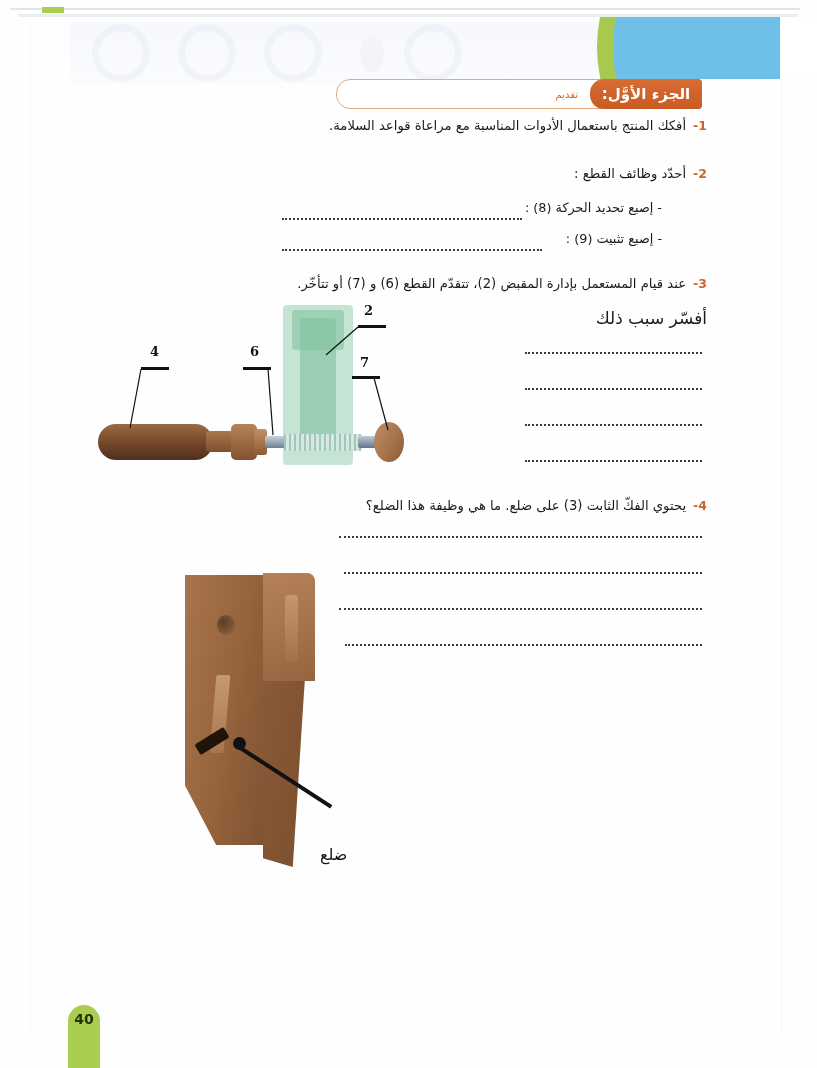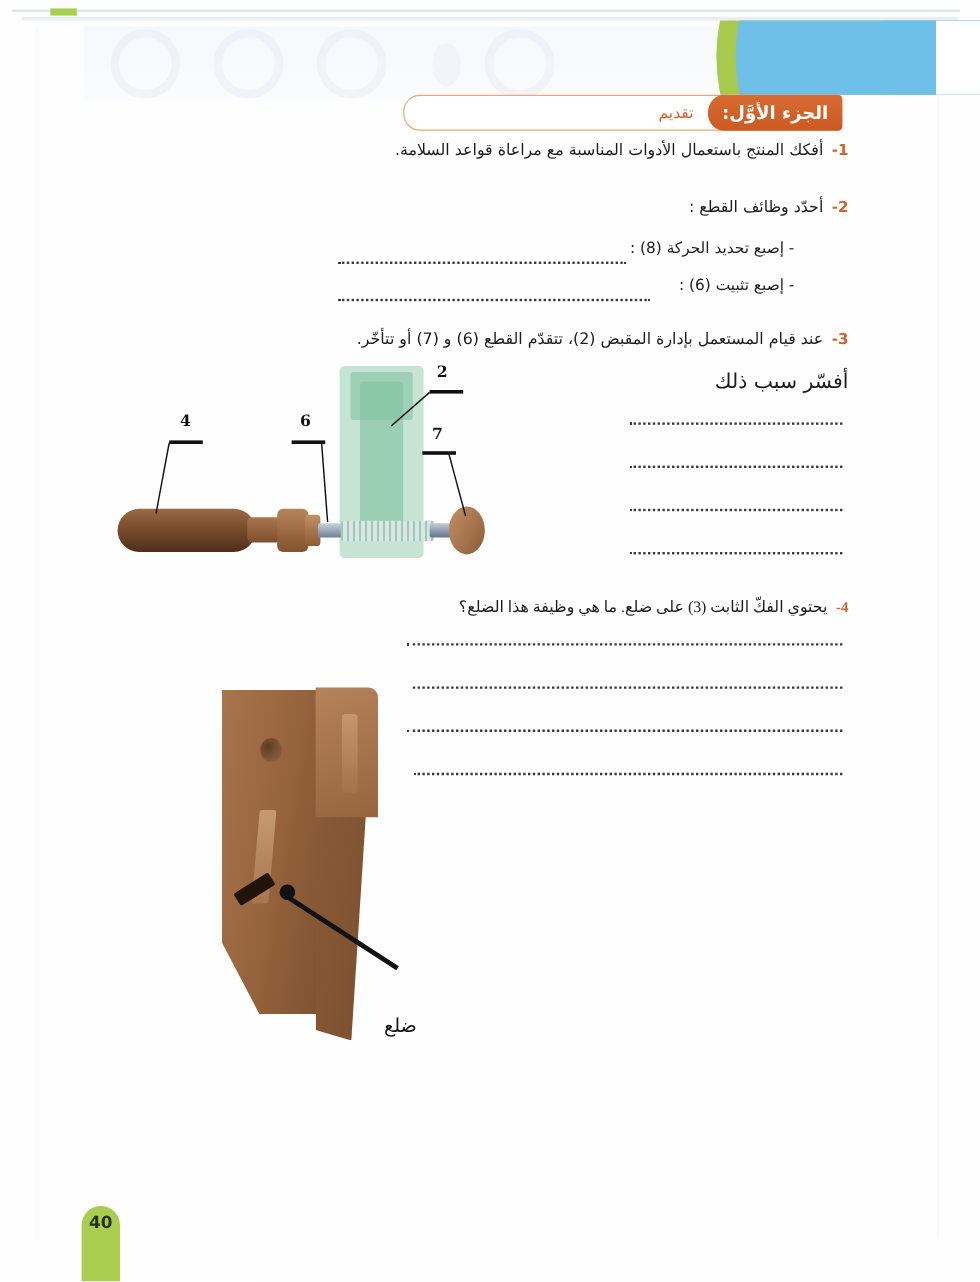--- a/index.html
+++ b/index.html
@@ -91,21 +91,21 @@
     border-radius: 14px 4px 4px 14px;
     display: flex; align-items: center; justify-content: center;
   }
   .banner-chip span {
     color: #ffffff; font-size: 15px; font-weight: bold;
     font-family: "DejaVu Sans", sans-serif;
   }
   .banner-sub {
     position: absolute; right: 124px; top: 0; height: 30px;
     display: flex; align-items: center;
-    color: #d2622a; font-size: 13px;
+    color: #d2622a; font-size: 10px;
     font-family: "DejaVu Sans", sans-serif;
   }
 
   
   .q {
     position: absolute;
     direction: rtl;
     text-align: right;
     font-family: "DejaVu Sans", sans-serif;
     font-size: 13.2px;
@@ -319,21 +319,21 @@
     <span class="num">1-</span><span>أفكك المنتج باستعمال الأدوات المناسبة مع مراعاة قواعد السلامة.</span>
   </div>
 
   <div class="q" style="right:110px; top:164px;">
     <span class="num">2-</span><span>أحدّد وظائف القطع :</span>
   </div>
 
   <div class="sub" style="right:155px; top:200px;">- إصبع تحديد الحركة  (8)  :</div>
   <div class="dots" style="left:282px; top:218px; width:240px;"></div>
 
-  <div class="sub" style="right:155px; top:231px;">- إصبع تثبيت (6)  :</div>
+  <div class="sub" style="right:155px; top:231px;">- إصبع تثبيت (9)  :</div>
   <div class="dots" style="left:282px; top:249px; width:260px;"></div>
 
   <div class="q" style="right:110px; top:274px;">
     <span class="num">3-</span><span>عند قيام المستعمل بإدارة المقبض (2)، تتقدّم القطع (6) و (7) أو تتأخّر.</span>
   </div>
 
   <div class="q" style="right:110px; top:306px; font-size:17px;">أفسّر سبب ذلك</div>
 
   <div class="dots" style="left:525px; top:352px; width:177px;"></div>
   <div class="dots" style="left:525px; top:388px; width:177px;"></div>
@@ -366,21 +366,21 @@
     <div class="lbl" style="left:62px; top:44px;">4</div>
     <div class="tick" style="left:53px; top:67px; width:28px;"></div>
 
     <div class="lbl" style="left:162px; top:44px;">6</div>
     <div class="tick" style="left:155px; top:67px; width:28px;"></div>
 
     <div class="lbl" style="left:272px; top:55px;">7</div>
     <div class="tick" style="left:264px; top:76px; width:28px;"></div>
   </div>
 
-  <div class="q" style="right:110px; top:496px;font-family:Liberation Serif, serif;">
+  <div class="q" style="right:110px; top:496px;">
     <span class="num">4-</span><span>يحتوي الفكّ الثابت (3) على ضلع. ما هي وظيفة هذا الضلع؟</span>
   </div>
 
   <div class="dots" style="left:339px; top:536px; width:363px;"></div>
   <div class="dots" style="left:344px; top:572px; width:358px;"></div>
   <div class="dots" style="left:339px; top:608px; width:363px;"></div>
   <div class="dots" style="left:345px; top:644px; width:357px;"></div>
 
   <div class="fig2">
     <div class="f2-body"></div>

